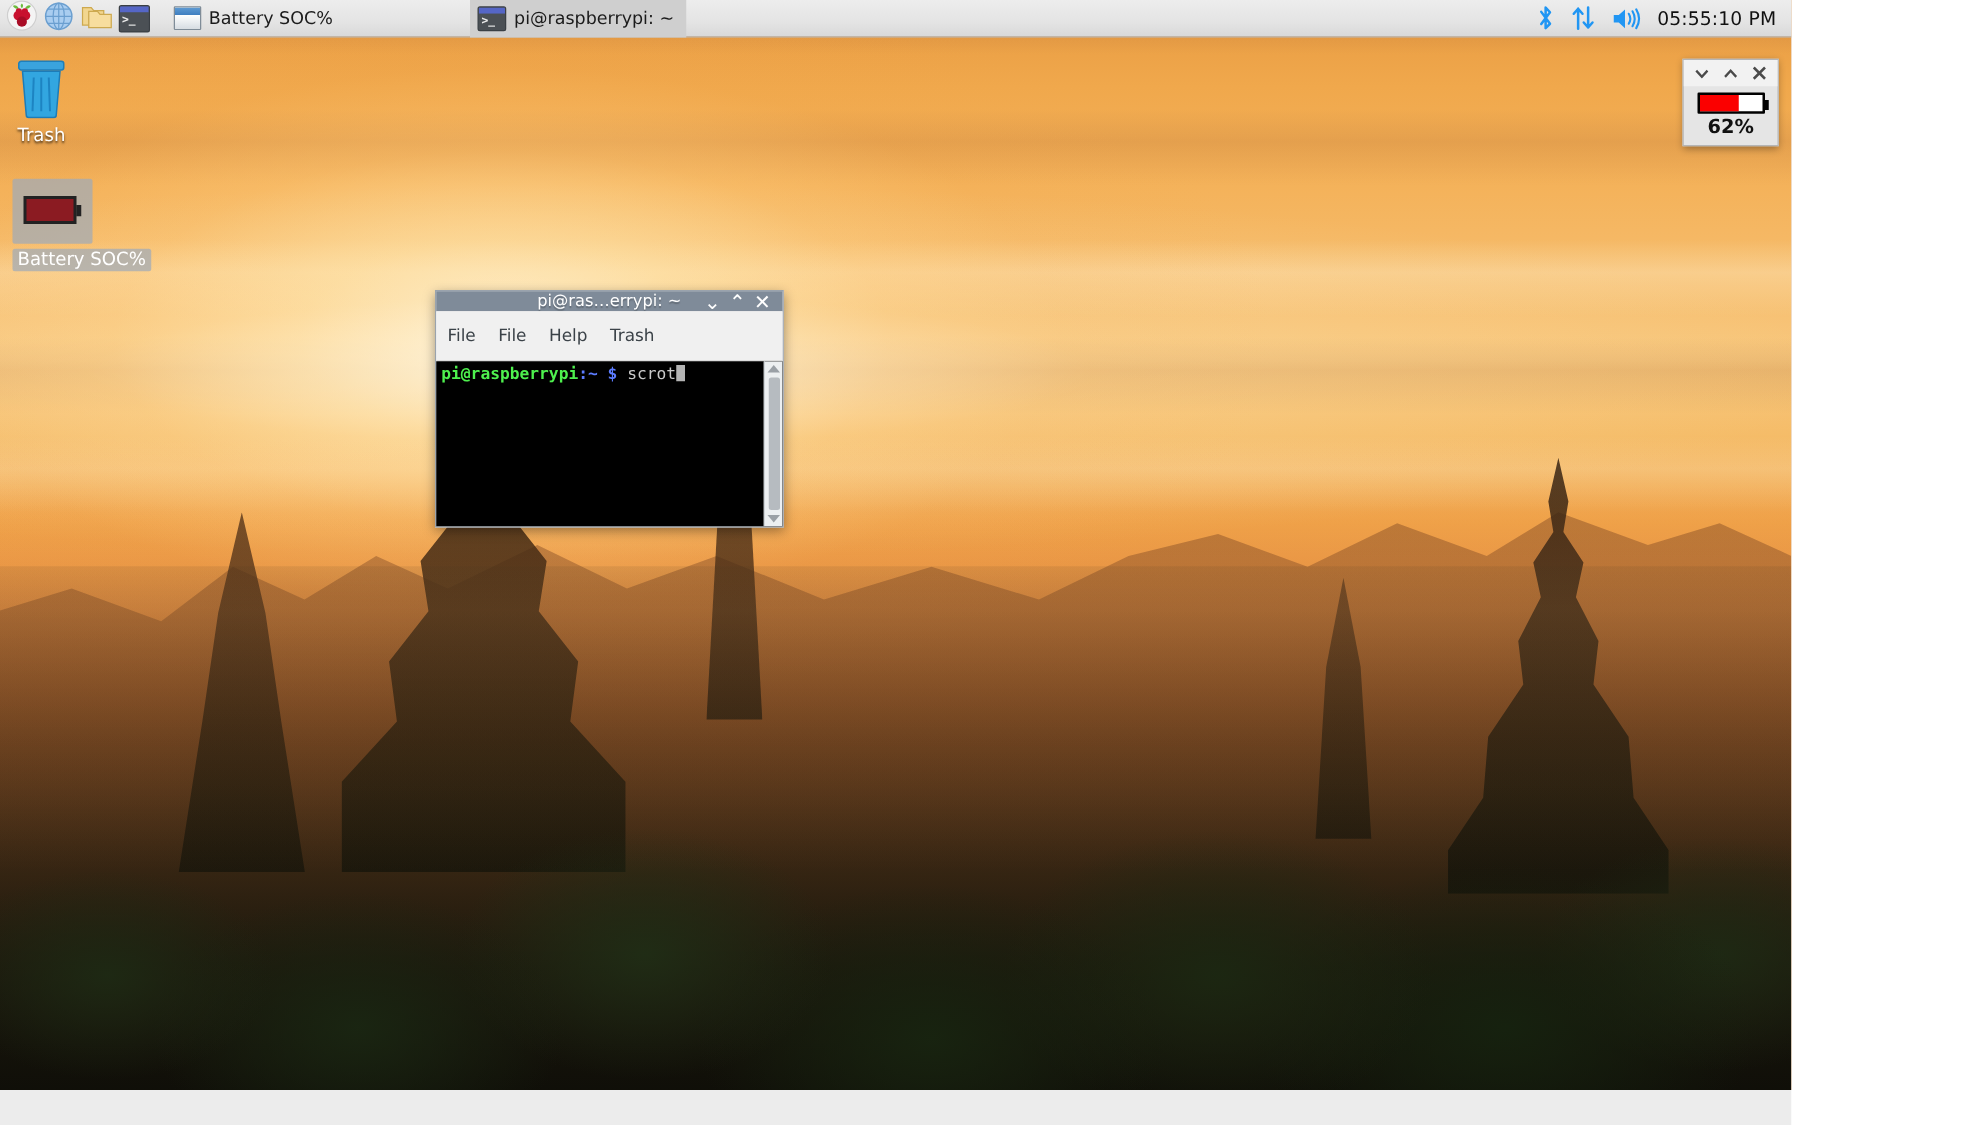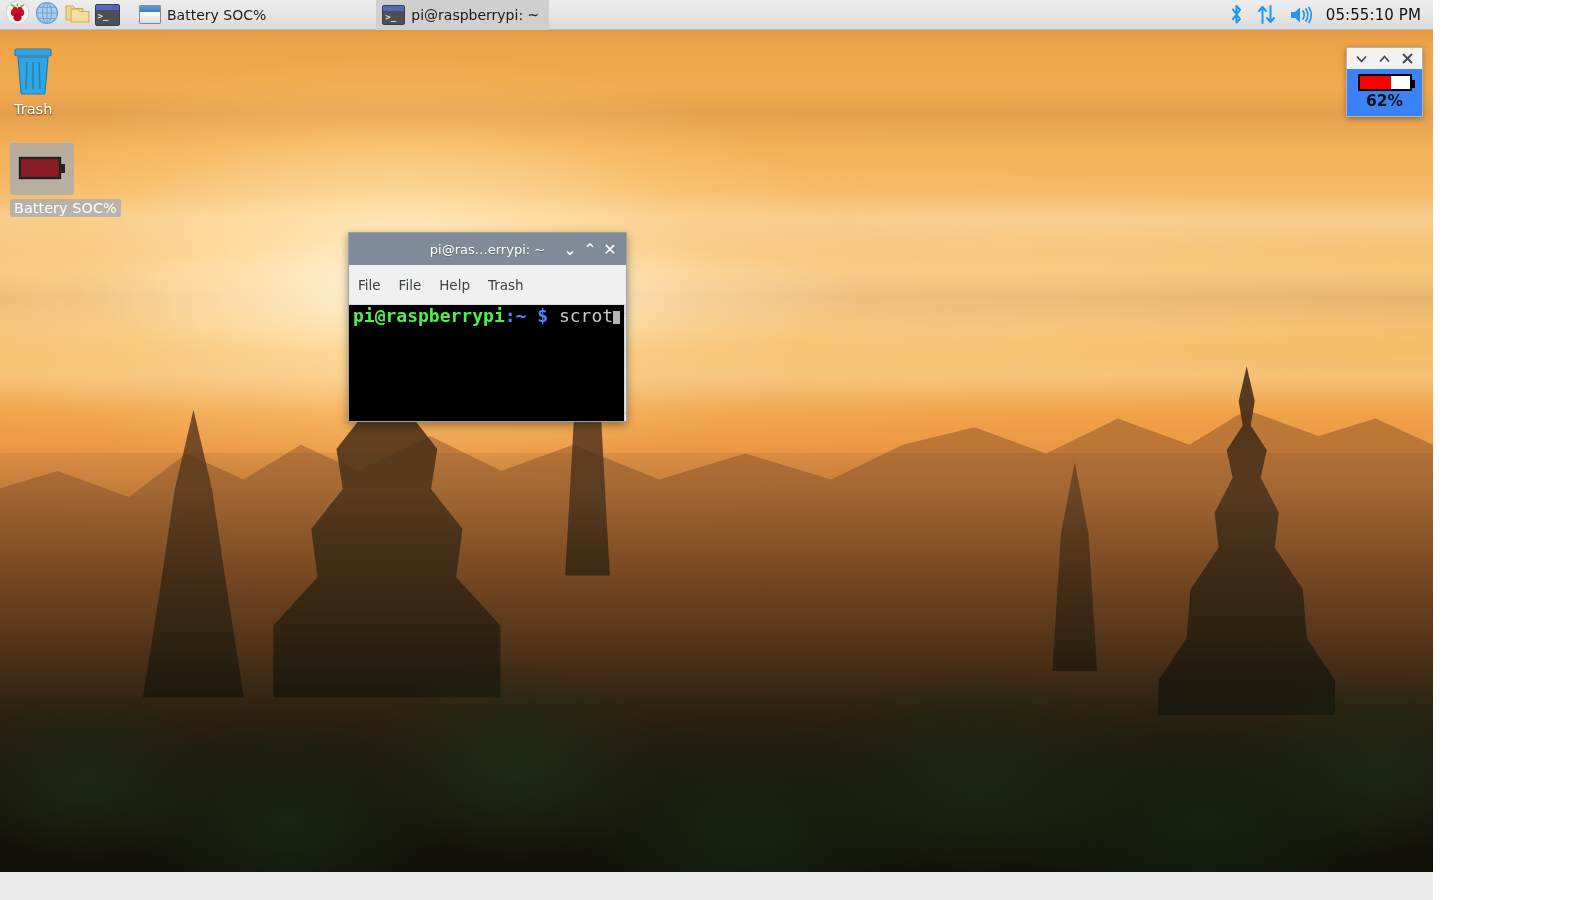--- a/index.html
+++ b/index.html
@@ -196,21 +196,21 @@
   #terminal {
     position: absolute; left: 348px; top: 232px;
     width: 279px; height: 190px;
     background: #f0f0f0;
     border: 1px solid #9aa3ad;
     box-shadow: 0 3px 9px rgba(0,0,0,0.38);
     display: flex; flex-direction: column;
     z-index: 20;
   }
   #terminal .titlebar {
-    height: 32px; background: #7f8b99;
+    height: 16px; background: #7f8b99;
     display: flex; align-items: center; padding: 0 6px;
     cursor: move; flex-shrink: 0;
   }
   #terminal .tb-title {
     flex: 1; text-align: center; color: #ffffff; font-size: 13px;
     text-shadow: 0 1px 1px rgba(0,0,0,0.25);
     white-space: nowrap; overflow: hidden;
   }
   #terminal .tb-btn {
     width: 20px; height: 20px; display: flex; align-items: center; justify-content: center;
@@ -220,21 +220,21 @@
     height: 40px; display: flex; align-items: center; gap: 0;
     background: #f0f0f0; border-bottom: 1px solid #dcdcdc; flex-shrink: 0;
   }
   #terminal .menu-item {
     font-size: 13.5px; color: #3b4248; padding: 2px 9px; cursor: pointer; border-radius: 2px;
   }
   #terminal .term-area { flex: 1; display: flex; background: #000; overflow: hidden; }
   #terminal .term-text {
     flex: 1; padding: 3px 4px; color: #d0d0d0;
     font-family: "DejaVu Sans Mono", "Liberation Mono", monospace;
-    font-size: 18px; line-height: 15px; white-space: pre;
+    font-size: 13px; line-height: 15px; white-space: pre;
   }
   .p-user { color: #4ef04e; font-weight: bold; }
   .p-path { color: #5c7cff; font-weight: bold; }
   .p-dollar { color: #5c7cff; font-weight: bold; }
   .p-cmd { color: #c8c8c8; }
   .cursor-blk {
     display: inline-block; width: 7px; height: 13px;
     background: #b4b4b4; vertical-align: -2px;
   }
   #terminal .scrollbar {
@@ -243,21 +243,21 @@
   }
   .sb-arrow { width: 0; height: 0; margin: 3px 0; }
   .sb-up { border-left: 5px solid transparent; border-right: 5px solid transparent; border-bottom: 6px solid #9aa0a6; }
   .sb-down { border-left: 5px solid transparent; border-right: 5px solid transparent; border-top: 6px solid #9aa0a6; }
   .sb-thumb { flex: 1; width: 9px; background: #b6bbc0; border-radius: 2px; margin: 1px 0; }
 
   
   #battery-window {
     position: absolute; left: 1346px; top: 47px;
     width: 77px; height: 70px;
-    background: #3b82f6;
+    background: #e5e5e5;
     border: 1px solid #b5b5b5;
     box-shadow: 0 2px 6px rgba(0,0,0,0.32);
     display: flex; flex-direction: column;
     z-index: 30;
   }
   #battery-window .bw-title {
     height: 21px; display: flex; align-items: center; justify-content: space-around;
     background: #f2f2f2; cursor: move; padding: 0 3px;
   }
   #battery-window .bw-btn {

